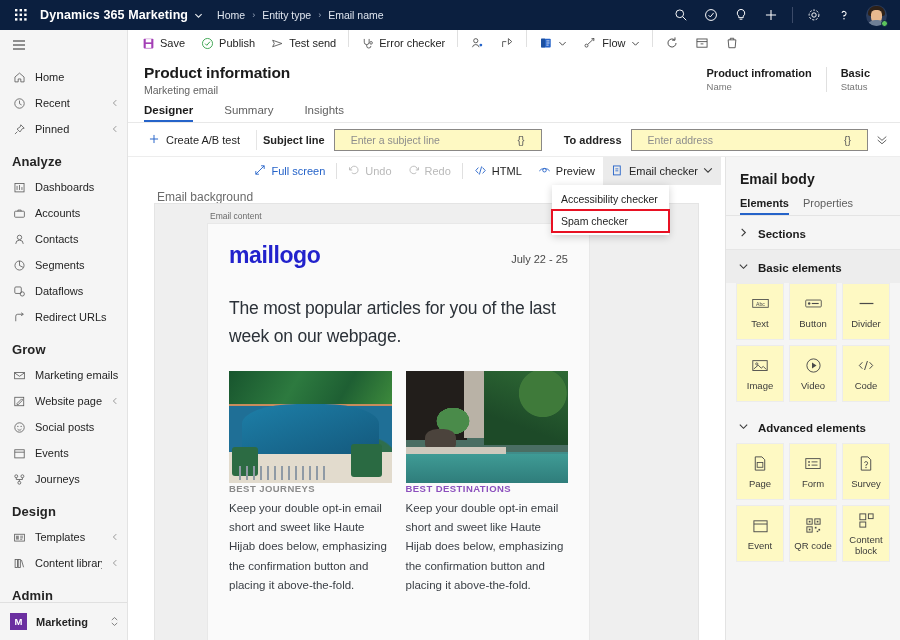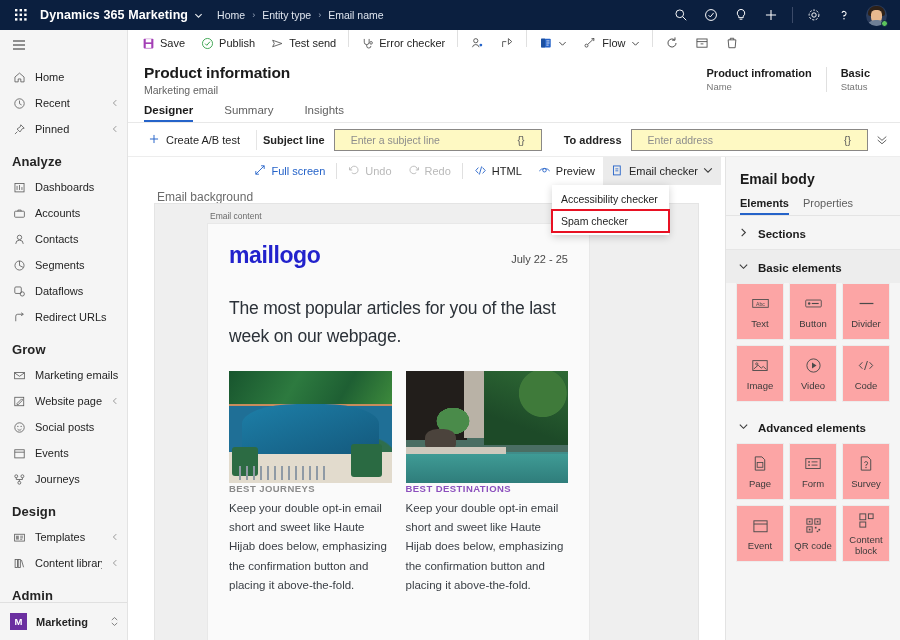--- a/index.html
+++ b/index.html
@@ -236,21 +236,21 @@
   .rp-tab.active::after { content: ""; position: absolute; left: 0; right: 0; bottom: 0; height: 2.5px; background: #2563c9; }
   .rp-rule { height: 1px; background: #e4e4e4; }
   .rp-scroll { flex: 1; overflow: hidden; }
   .acc-head {
     display: flex; align-items: center; gap: 9px; padding: 11px 12px 9px;
     cursor: pointer; font-size: 11.5px; font-weight: bold; color: #1b1b1b;
   }
   .acc-head.boxed { background: #ededed; }
   .tilegrid { display: grid; grid-template-columns: repeat(3, 1fr); gap: 5px; padding: 0 10px 8px; }
   .tile {
-    background: #fca5a5; border: 1px solid #ececec; height: 57px; display: flex;
+    background: #fef9c3; border: 1px solid #ececec; height: 57px; display: flex;
     flex-direction: column; align-items: center; justify-content: center;
     gap: 5px; cursor: pointer;
   }
   .tile-ico { height: 20px; display: flex; align-items: center; justify-content: center; }
   .tile-lbl { font-size: 9.5px; color: #3b3b3b; text-align: center; line-height: 1.15; }
   .sec-divider { height: 1px; background: #e6e6e6; }
 </style>
 </head>
 <body>
 

